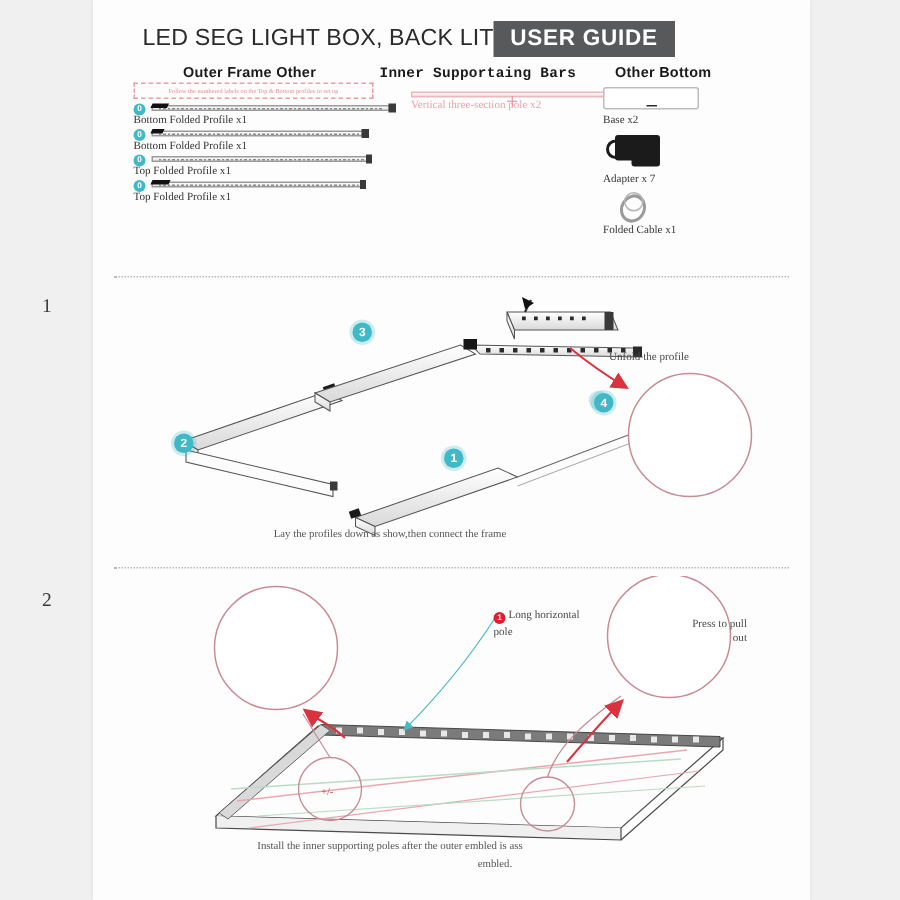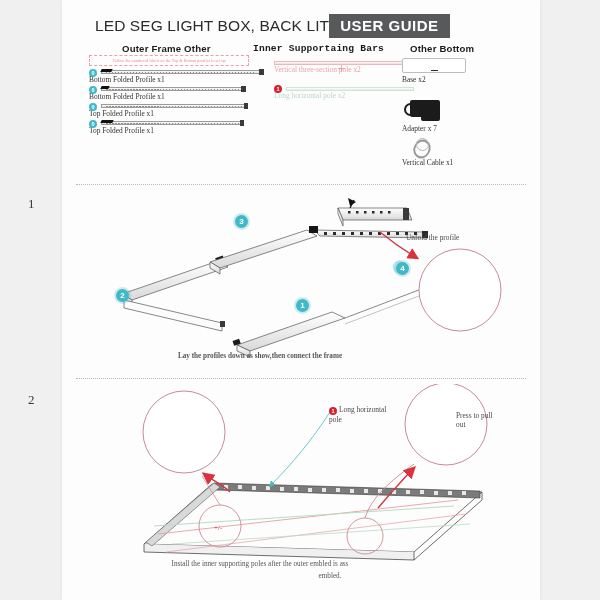--- a/index.html
+++ b/index.html
@@ -118,31 +118,31 @@
     font-size:13px;color:#3a3a3a;
   }
   #step1-num{left:28px;top:196px;}
   #step2-num{left:28px;top:392px;}
 
   
   .caption{
     position:absolute;font-size:7.2px;color:#555;
     font-family:"Liberation Serif",serif;text-align:center;
   }
-  #cap1{left:140px;top:352px;width:240px;font-weight:bold;}
+  #cap1{left:140px;top:352px;width:240px;}
   #cap2a{left:110px;top:560px;width:300px;}
   #cap2b{left:240px;top:572px;width:180px;}
 
   
   .annot{
     position:absolute;font-size:7.4px;color:#4a4a4a;
     font-family:"Liberation Serif",serif;white-space:nowrap;padding-left:48px;
   }
   #annot-unfold{left:358px;top:233px;}
-  #annot-press{left:408px;top:411px;width:42px;white-space:normal;line-height:1.25;text-align:left;}
+  #annot-press{left:408px;top:411px;width:42px;white-space:normal;line-height:1.25;text-align:right;}
   #annot-longpole{left:281px;top:405px;width:62px;white-space:normal;line-height:1.3;}
   #annot-longpole .bullet{position:static;display:inline-block;vertical-align:-1px;margin-right:2px;}
 
   
   .art{position:absolute;}
   #art1{left:62px;top:190px;width:470px;height:185px;}
   #art2{left:62px;top:384px;width:470px;height:180px;}
 
   
   .marker{
@@ -223,49 +223,42 @@
         <div class="pole pink" style="right:0;"></div>
         <div class="pole-node">
           <svg width="7" height="7" viewBox="0 0 7 7">
               <path d="M3.5 0 V7 M0 3.5 H7" stroke="#e08b95" stroke-width=".7" fill="none"></path>
             </svg>
         </div>
       </div>
       <div class="part-label pink">Vertical three-section pole x2</div>
     </div>
 
-    <div class="part-row">
-      <div class="bullet red">1</div>
-      <div class="part-gfx">
-        <div class="pole green" style="right:0;"></div>
-      </div>
-      <div class="part-label" style="color:#bcd6c6;">Long horizontal pole x2</div>
-    </div>
   </div>
 
   <div class="parts-col" id="col-other">
-    <div class="part-row" style="margin-bottom:16px;">
+    <div class="part-row" style="margin-bottom:6px;">
       <div class="base-gfx"></div>
       <div class="part-label">Base x2</div>
     </div>
 
     <div class="part-row" style="margin-bottom:4px;">
       <div class="adapter-gfx">
         <div class="adapter-plug"></div>
         <div class="adapter-body"></div>
       </div>
       <div class="part-label">Adapter x 7</div>
     </div>
 
     <div class="part-row">
       <div class="cable-gfx">
         <div class="ring"></div>
         <div class="ring2"></div>
       </div>
-      <div class="part-label">Vertical Cable x1</div>
+      <div class="part-label">Folded Cable x1</div>
     </div>
   </div>
 
   <div class="divider" id="div1"></div>
   <div class="divider" id="div2"></div>
 
 </div>
 
 <div class="step-num" id="step1-num">1</div>
 

